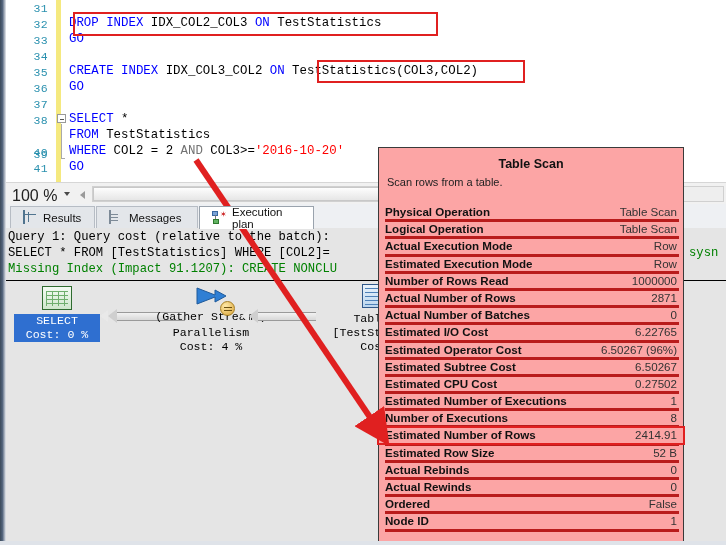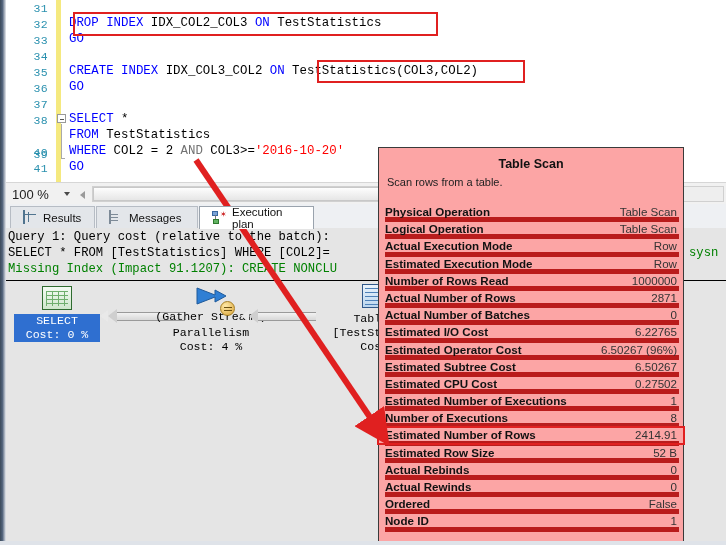--- a/index.html
+++ b/index.html
@@ -92,21 +92,21 @@
   }
 
   
   .zoom-strip {
     position: absolute; left: 6px; top: 182px; width: 720px; height: 22px;
     background: #f1f1f1;
     border-top: 1px solid #d6d6d6;
   }
   .zoom-label {
     position: absolute; left: 6px; top: 4px;
-    font-size: 13px; color: #222;
+    font-size: 16px; color: #222;
     font-family: "Liberation Sans", sans-serif;
   }
   .zoom-caret {
     position: absolute; left: 58px; top: 9px;
     width: 0; height: 0;
     border-left: 3.5px solid transparent;
     border-right: 3.5px solid transparent;
     border-top: 4px solid #4a4a4a;
   }
   .hscroll-left {
@@ -322,21 +322,21 @@
     margin: 5px 0 0 8px;
   }
   .tt-table {
     position: absolute; left: 6px; top: 57px; width: 294px;
   }
   .tt-row {
     display: flex;
     justify-content: space-between;
     align-items: baseline;
     height: 17.2px;
-    border-bottom: 5px solid #b91c1c;
+    border-bottom: 3px solid #b91c1c;
     padding: 0 2px 0 0;
     box-sizing: border-box;
   }
   .tt-key {
     font-size: 11.6px;
     font-weight: bold;
     color: #111;
     white-space: nowrap;
   }
   .tt-val {

